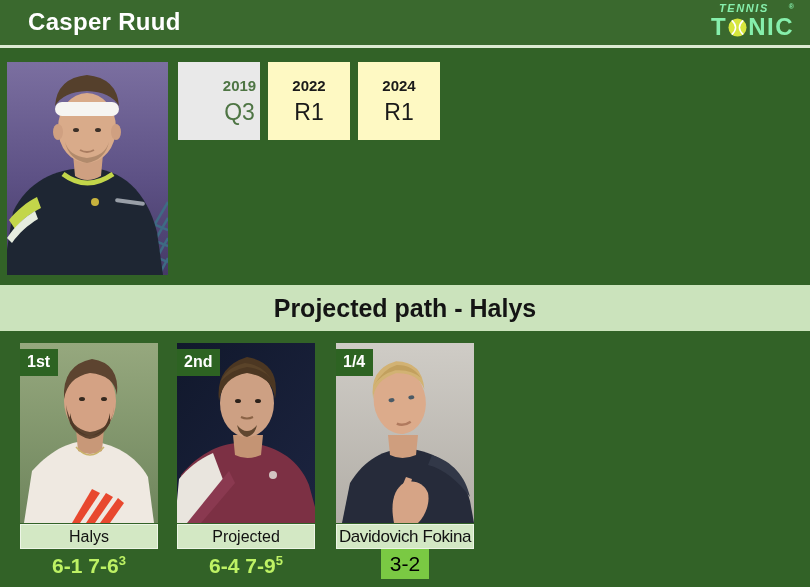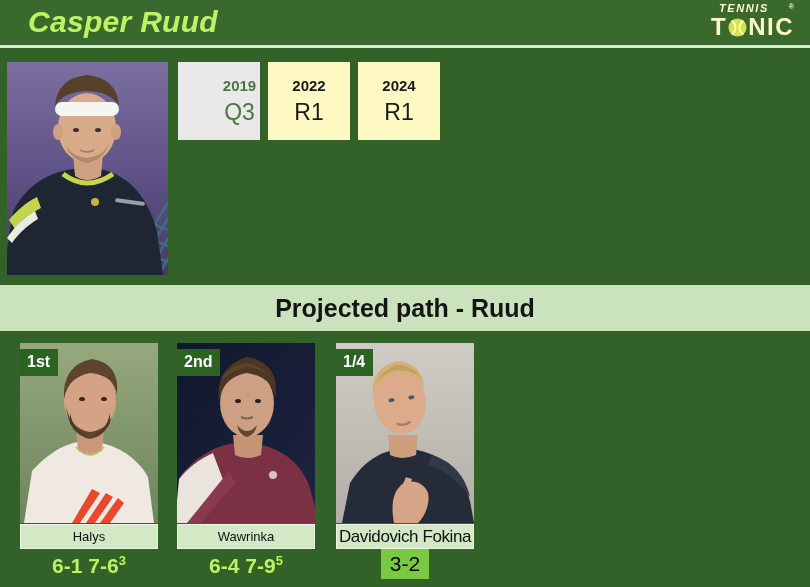--- a/index.html
+++ b/index.html
@@ -12,23 +12,23 @@
   }
 
   
   .header {
     position:absolute; top:0; left:0; width:810px; height:48px;
     background:#3a692e;
     border-bottom:3px solid #dcead2;
   }
   .player-name {
     position:absolute; left:28px; top:50%; transform:translateY(-52%);
-    color:#bef264; font-size:30px; font-weight:600; letter-spacing:0.3px;font-style:italic;
-  }
-  .logo { position:absolute; right:16px; top:3px; color:#fef9c3; line-height:1; }
+    color:#ffffff; font-size:24px; font-weight:600; letter-spacing:0.3px;
+  }
+  .logo { position:absolute; right:16px; top:3px; color:#86efac; line-height:1; }
   .logo-top {
     display:flex; justify-content:space-between; align-items:flex-start;
     font-style:italic; font-weight:bold; font-size:11px; letter-spacing:1.6px;
     padding-left:8px;
   }
   .logo-reg { font-size:7px; font-style:normal; letter-spacing:0; margin-left:8px; }
   .logo-bottom {
     display:flex; align-items:center;
     font-weight:bold; font-size:24px; letter-spacing:1.5px; margin-top:1px;
   }
@@ -73,21 +73,21 @@
   .round-badge {
     position:absolute; left:0; top:6px;
     background:#2d6322; color:#fff;
     font-size:16px; font-weight:bold;
     padding:4px 8px 5px 7px;
   }
   .name-bar {
     margin-top:1px; height:25px; width:138px;
     background:#d3e8c4; border:1px solid #edf5e6;
     display:flex; align-items:center; justify-content:center;
-    font-size:13px; color:#111;
+    font-size:16px; color:#111;
   }
   .name-bar.tight { font-size:17px; letter-spacing:-0.4px; }
   .score {
     margin-top:4px; text-align:center;
     font-size:21px; font-weight:bold; color:#bef264;
   }
   .score sup { font-size:13px; font-weight:bold; }
   .h2h-badge {
     margin:0 auto; width:48px; height:30px;
     background:#7ac943; color:#000;
@@ -180,21 +180,21 @@
     <div class="yb-year">2022</div>
     <div class="yb-result">R1</div>
   </div>
   <div class="ybox">
     <div class="yb-year">2024</div>
     <div class="yb-result">R1</div>
   </div>
 </div>
 
 <div class="band">
-  <span class="band-title">Projected path - Ruud</span>
+  <span class="band-title">Projected path - Halys</span>
 </div>
 
 <div class="card card1">
   <div class="photo">
     <svg width="138" height="180" viewBox="0 0 138 180">
       <defs>
         <linearGradient id="gHalysBg" x1="0" y1="0" x2="0" y2="1">
           <stop offset="0" stop-color="#96a87e"></stop>
           <stop offset="1" stop-color="#6e855c"></stop>
         </linearGradient>
@@ -255,21 +255,21 @@
       <path d="M44,38 Q56,26 70,24 Q90,26 96,40 Q88,22 68,20 Q50,24 44,38 Z" fill="#5a4329"></path>
 
       <ellipse cx="61" cy="58" rx="3" ry="2" fill="#2c211a"></ellipse>
       <ellipse cx="81" cy="58" rx="3" ry="2" fill="#2c211a"></ellipse>
 
       <path d="M60,82 Q70,94 80,82 Q78,92 70,94 Q62,92 60,82 Z" fill="#4c3722" opacity="0.85"></path>
       <path d="M64,74 Q70,77 76,74" stroke="#8a6346" stroke-width="2" fill="none"></path>
     </svg>
     <span class="round-badge">2nd</span>
   </div>
-  <div class="name-bar">Wawrinka</div>
+  <div class="name-bar">Projected</div>
   <div class="score"><span>6-4 7-9</span><sup>5</sup></div>
 </div>
 
 <div class="card card3">
   <div class="photo">
     <svg width="138" height="180" viewBox="0 0 138 180">
       <defs>
         <linearGradient id="gDavBg" x1="0" y1="0" x2="0" y2="1">
           <stop offset="0" stop-color="#cfccc6"></stop>
           <stop offset="1" stop-color="#b2aea7"></stop>

